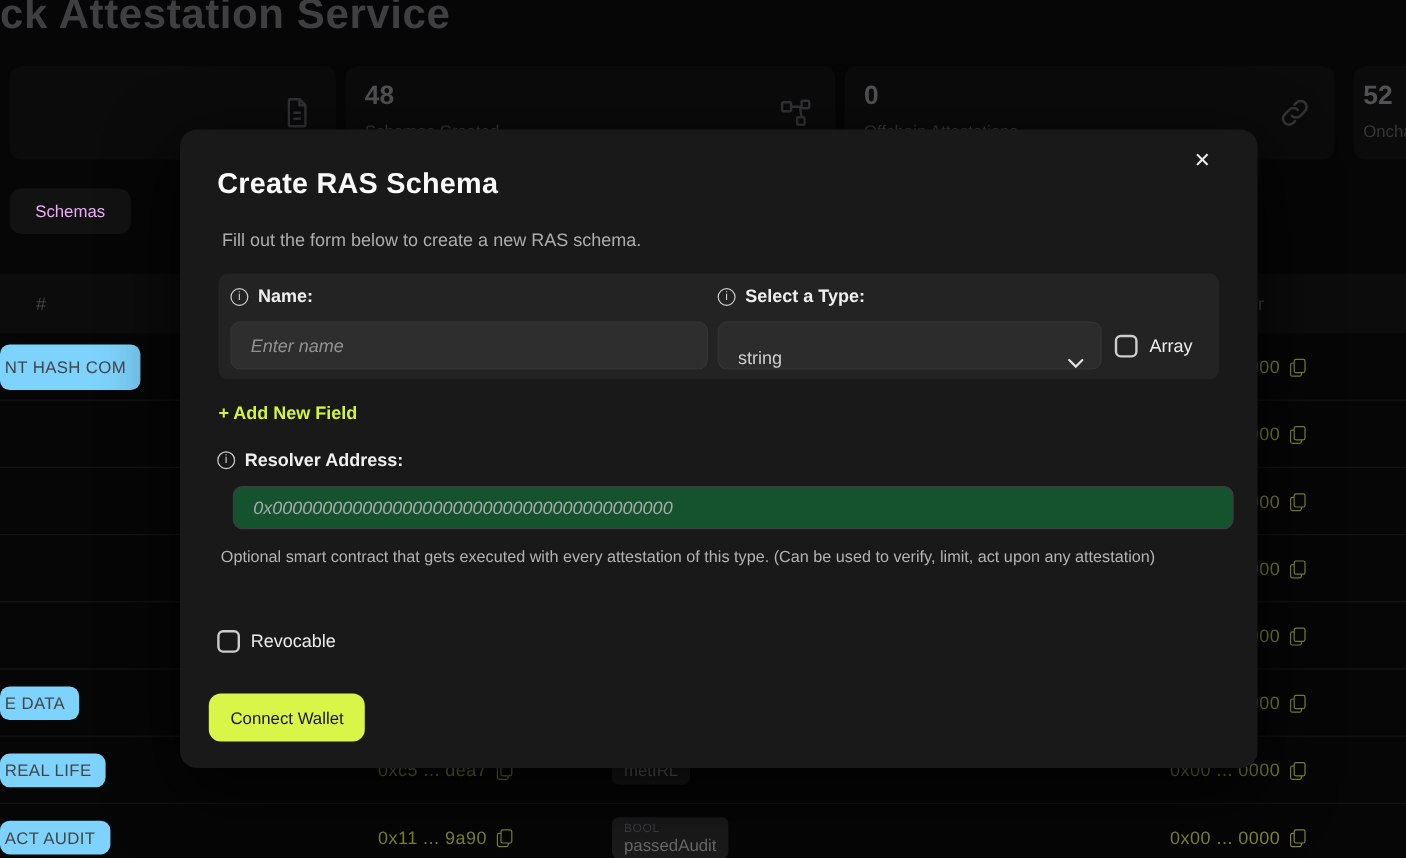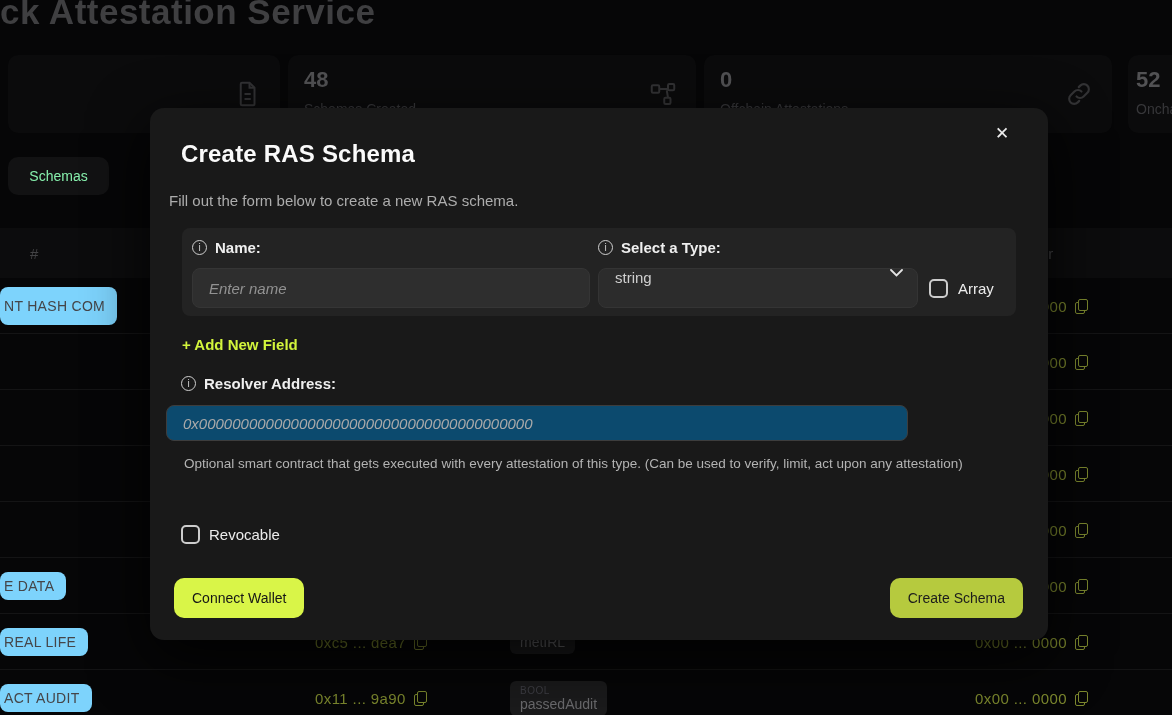--- a/index.html
+++ b/index.html
@@ -15,21 +15,21 @@
   .card .num { position:absolute; left:16px; top:12px; font-size:22px; font-weight:600; color:#525254; }
   .card .lbl { position:absolute; left:16px; top:46px; font-size:14px; color:#37373a; white-space:nowrap; }
   .card .cicon { position:absolute; right:18px; top:24px; width:30px; height:30px; color:#333335; }
   .card1 { left:8px; width:272px; }
   .card2 { left:288px; width:408px; }
   .card3 { left:704px; width:408px; }
   .card4 { left:1128px; width:300px; }
   .card4 .num { left:8px; } .card4 .lbl { left:8px; }
 
   .schemas-pill { position:absolute; left:8px; top:157px; width:101px; height:38px;
-    background:#121213; border-radius:10px; color:#86efac; font-size:14px;
+    background:#121213; border-radius:10px; color:#f0abfc; font-size:14px;
     display:flex; align-items:center; justify-content:center; }
 
   .thead { position:absolute; left:0; top:228px; width:1172px; height:50px; background:#0c0c0d; }
   .th-num { position:absolute; left:30px; top:17px; font-size:15px; color:#434345; }
   .th-attester { position:absolute; left:1040px; top:17px; font-size:15px; color:#48484a; }
 
   .tbody { position:absolute; left:0; top:278px; width:1172px; }
   .trow { position:relative; width:1172px; height:56px; border-bottom:1px solid #141415; }
   .cell { position:absolute; top:0; height:56px; display:flex; align-items:center; }
   .c-name { left:0; }
@@ -47,49 +47,49 @@
   .schema-badge { background:#1b1b1c; border-radius:6px; padding:4px 10px; max-width:110px; }
   .schema-type { display:block; font-size:10px; letter-spacing:.5px; color:#3f3f45; text-transform:uppercase; }
   .schema-name { display:block; font-size:14px; color:#6b6b6e; white-space:nowrap; }
 
   
   .modal { position:absolute; left:150px; top:108px; width:898px; height:532px;
     background:#191919; border-radius:14px; box-shadow:0 18px 60px rgba(0,0,0,.85); }
   .modal-close { position:absolute; right:34px; top:14px; width:24px; height:24px; border:0;
     background:transparent; color:#ececec; font-size:17px; cursor:pointer; line-height:24px; text-align:center; }
   .modal-title { position:absolute; left:31px; top:32px; font-size:24px; font-weight:700; color:#fafafa; letter-spacing:.2px; }
-  .modal-sub { position:absolute; left:19px; top:84px; font-size:15px; color:#adadad; }
+  .modal-sub { position:absolute; left:35px; top:84px; font-size:15px; color:#adadad; }
 
   .field-panel { position:absolute; left:32px; top:120px; width:834px; height:88px;
     background:#232323; border-radius:8px; }
   .f-label { position:absolute; display:flex; align-items:center; gap:8px; font-size:15px;
     font-weight:700; color:#efefef; }
   .lab-name { left:10px; top:11px; }
   .lab-type { left:416px; top:11px; }
   .info-icon { width:15px; height:15px; border:1.4px solid #cfcfcf; border-radius:50%;
     color:#cfcfcf; font-size:10px; font-weight:400; display:inline-flex; align-items:center;
     justify-content:center; font-style:normal; }
   .text-input { position:absolute; background:#2e2e2e; border:1px solid #353535; border-radius:8px;
     color:#cfcfcf; font-size:15px; padding:0 16px; font-family:inherit; outline:none;font-style:italic; }
   .text-input::placeholder { color:#929292; }
   .in-name { left:10px; top:40px; width:398px; height:40px; }
   .select { position:absolute; left:416px; top:40px; width:320px; height:40px; background:#2c2c2c;
-    border:1px solid #343434; border-radius:8px; display:flex; align-items:flex-start;
+    border:1px solid #343434; border-radius:8px; display:flex; align-items:flex-end;
     justify-content:space-between; padding:0 14px 0 16px; cursor:pointer; }
   .select-value { font-size:15px; color:#cfcfcf; }
   .chev { color:#e3e3e3; }
   .checkbox { width:19px; height:19px; border:2px solid #cdcdcd; border-radius:5px;
     background:transparent; cursor:pointer; flex:0 0 auto; }
   .array-wrap { position:absolute; left:747px; top:40px; height:40px; display:flex; align-items:center; gap:10px; }
   .cb-label { font-size:15px; color:#ececec; }
 
   .add-field { position:absolute; left:32px; top:228px; background:none; border:0; cursor:pointer;
     font-family:inherit; font-size:15px; font-weight:600; color:#d3f53c; }
   .lab-resolver { left:31px; top:267px; }
-  .in-resolver { left:16px; top:297px; width:742px; height:36px; background:#0c4a6e; border-color:#3d3d3d; color:#a9a9a9; }
+  .in-resolver { left:44px; top:297px; width:834px; height:36px; background:#14532d; border-color:#3d3d3d; color:#a9a9a9; }
   .resolver-help { position:absolute; left:34px; top:346px; width:790px; font-size:13.5px;
     line-height:20px; color:#b3b3b3; }
   .revocable-wrap { position:absolute; left:31px; top:417px; display:flex; align-items:center; gap:9px; }
 
   .btn-row { position:absolute; left:0; bottom:22px; width:100%; padding:0 25px 0 24px;
     display:flex; justify-content:space-between; }
   .btn { border:0; border-radius:10px; height:40px; padding:0 18px; font-family:inherit;
     font-size:14px; font-weight:500; cursor:pointer; }
   .btn-connect { background:#d9f548; color:#161616; }
   .btn-create { background:#b6ca3e; color:#1c1c1c; }
@@ -339,17 +339,16 @@
     <input class="text-input in-resolver" type="text" value="0x0000000000000000000000000000000000000000" style="">
     <div class="resolver-help">Optional smart contract that gets executed with every attestation of this type. (Can be used to verify, limit, act upon any attestation)</div>
 
     <div class="revocable-wrap">
       <span class="checkbox"></span>
       <span class="cb-label">Revocable</span>
     </div>
 
     <div class="btn-row">
       <button class="btn btn-connect">Connect Wallet</button>
-      <button class="btn btn-create">Create Schema</button>
     </div>
   </div>
 
 </div>
 
 </body></html>

